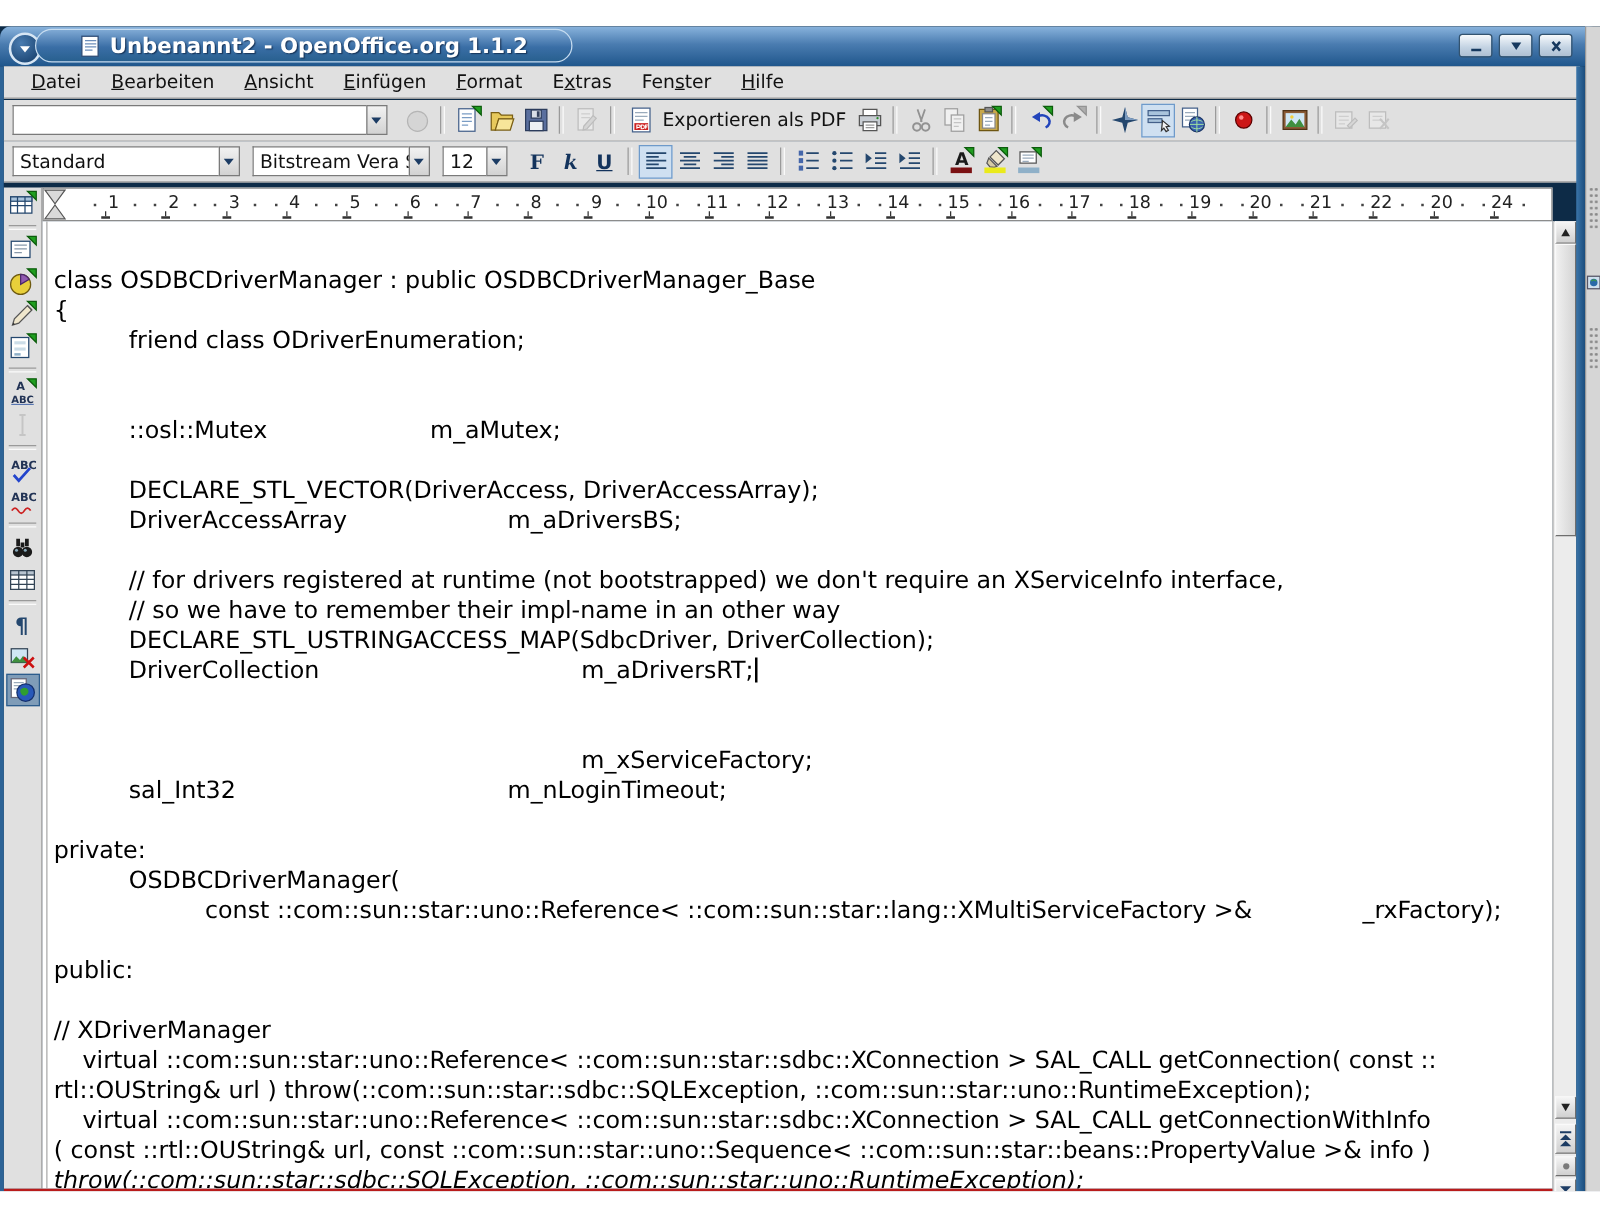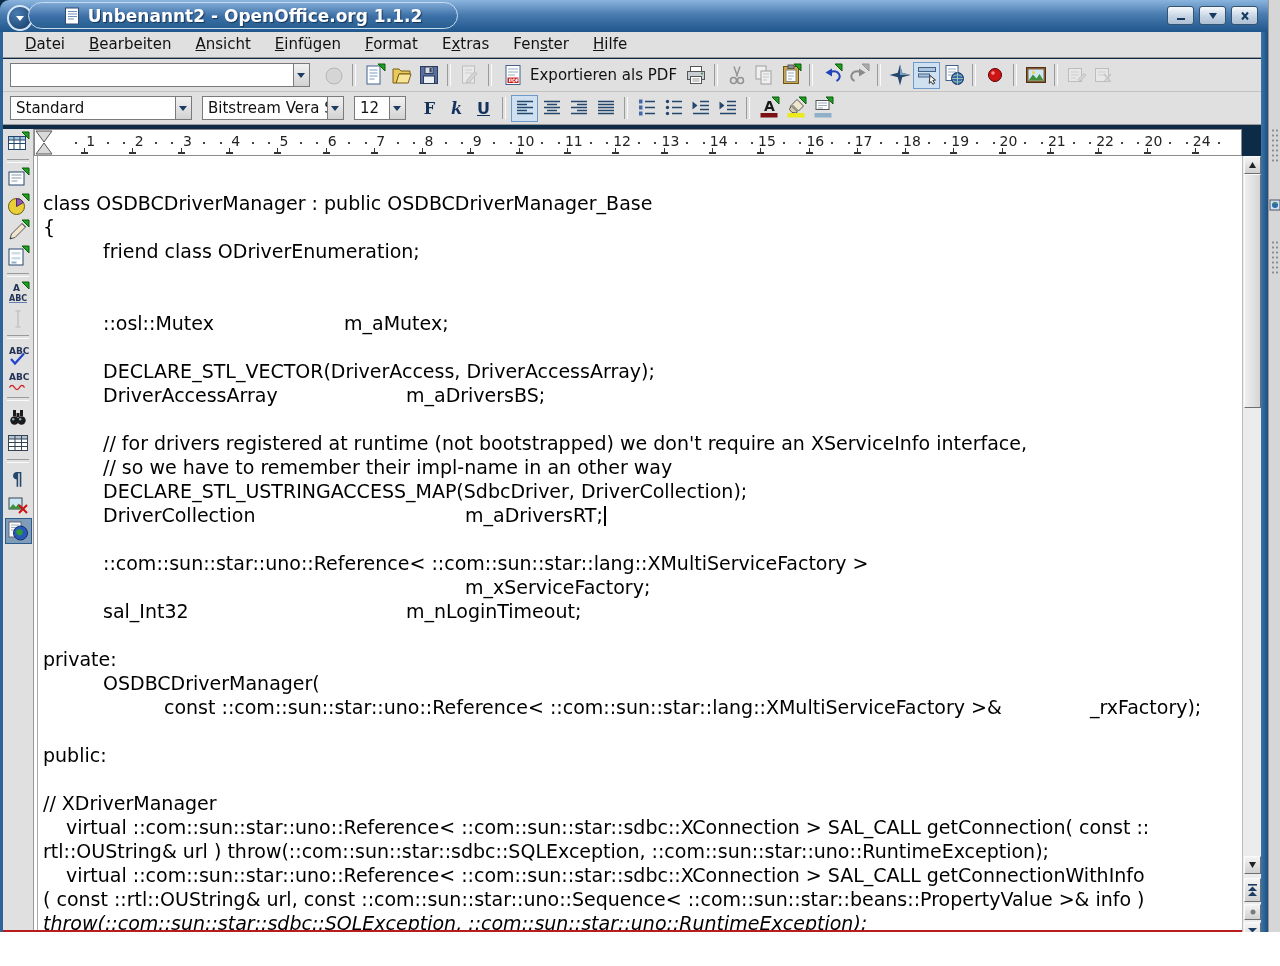--- a/index.html
+++ b/index.html
@@ -1,17 +1,17 @@
 <!DOCTYPE html>
 <html><head>
 <meta charset="utf-8">
 <style>
   html,body{margin:0;padding:0;}
   #screen{position:relative;width:1280px;height:932px;background:#0d2b47;overflow:hidden;
-    font-family:"DejaVu Sans","Liberation Sans",sans-serif;-webkit-font-smoothing:antialiased;}
+    font-family:"DejaVu Sans","Liberation Sans",sans-serif;margin-top:21px;-webkit-font-smoothing:antialiased;}
 
   
   .titlebar{position:absolute;left:0;top:0;width:1280px;height:32px;
     background:linear-gradient(#8ab4dd 0%,#4a7cb0 45%,#1f568c 100%);
     border-radius:9px 9px 0 0;border-bottom:1px solid #123a5e;}
   .sysmenu{position:absolute;left:7px;top:5px;width:22px;height:22px;border-radius:50%;
     background:radial-gradient(circle at 35% 30%,#4a7cb0,#123a66);border:2px solid #d7e6f4;
     display:flex;align-items:center;justify-content:center;}
   .title-tab{position:absolute;left:28px;top:2px;height:27px;min-width:430px;border-radius:14px;
     border:1px solid #c6dcf0;background:linear-gradient(#7fa9d4 0%,#3a6ea6 55%,#28608f 100%);
@@ -647,21 +647,20 @@
       <div class="dline" style="top: 155px;"><span class="seg" style="left: 69px;">::osl::Mutex</span><span class="seg" style="left: 310px;">m_aMutex;</span></div>
       <div class="dline" style="top: 179px;"></div>
       <div class="dline" style="top: 203px;"><span class="seg" style="left: 69px;">DECLARE_STL_VECTOR(DriverAccess, DriverAccessArray);</span></div>
       <div class="dline" style="top: 227px; text-decoration: underline;"><span class="seg" style="left: 69px;">DriverAccessArray</span><span class="seg" style="left: 372px;">m_aDriversBS;</span></div>
       <div class="dline" style="top: 251px;"></div>
       <div class="dline" style="top: 275px;"><span class="seg" style="left: 69px;">// for drivers registered at runtime (not bootstrapped) we don't require an XServiceInfo interface,</span></div>
       <div class="dline" style="top: 299px;"><span class="seg" style="left: 69px;">// so we have to remember their impl-name in an other way</span></div>
       <div class="dline" style="top: 323px;"><span class="seg" style="left: 69px;">DECLARE_STL_USTRINGACCESS_MAP(SdbcDriver, DriverCollection);</span></div>
       <div class="dline" style="top: 347px;"><span class="seg" style="left: 69px;">DriverCollection</span><span class="seg" style="left: 431px;">m_aDriversRT;<i class="caret"></i></span></div>
       <div class="dline" style="top: 371px;"></div>
-      <div class="dline" style="top: 395px;"><span class="seg" style="left: 69px;">::com::sun::star::uno::Reference&lt; ::com::sun::star::lang::XMultiServiceFactory &gt;</span></div>
       <div class="dline" style="top: 419px;"><span class="seg" style="left: 431px;">m_xServiceFactory;</span></div>
       <div class="dline" style="top: 443px;"><span class="seg" style="left: 69px;">sal_Int32</span><span class="seg" style="left: 372px;">m_nLoginTimeout;</span></div>
       <div class="dline" style="top: 467px;"></div>
       <div class="dline" style="top: 491px;"><span class="seg" style="left: 9px;">private:</span></div>
       <div class="dline" style="top: 515px;"><span class="seg" style="left: 69px;">OSDBCDriverManager(</span></div>
       <div class="dline" style="top: 539px;"><span class="seg" style="left: 130px;">const ::com::sun::star::uno::Reference&lt; ::com::sun::star::lang::XMultiServiceFactory &gt;&amp;</span><span class="seg" style="left: 1056px;">_rxFactory);</span></div>
       <div class="dline" style="top: 563px;"></div>
       <div class="dline" style="top: 587px;"><span class="seg" style="left: 9px;">public:</span></div>
       <div class="dline" style="top: 611px;"></div>
       <div class="dline" style="top: 635px;"><span class="seg" style="left: 9px;">// XDriverManager</span></div>

